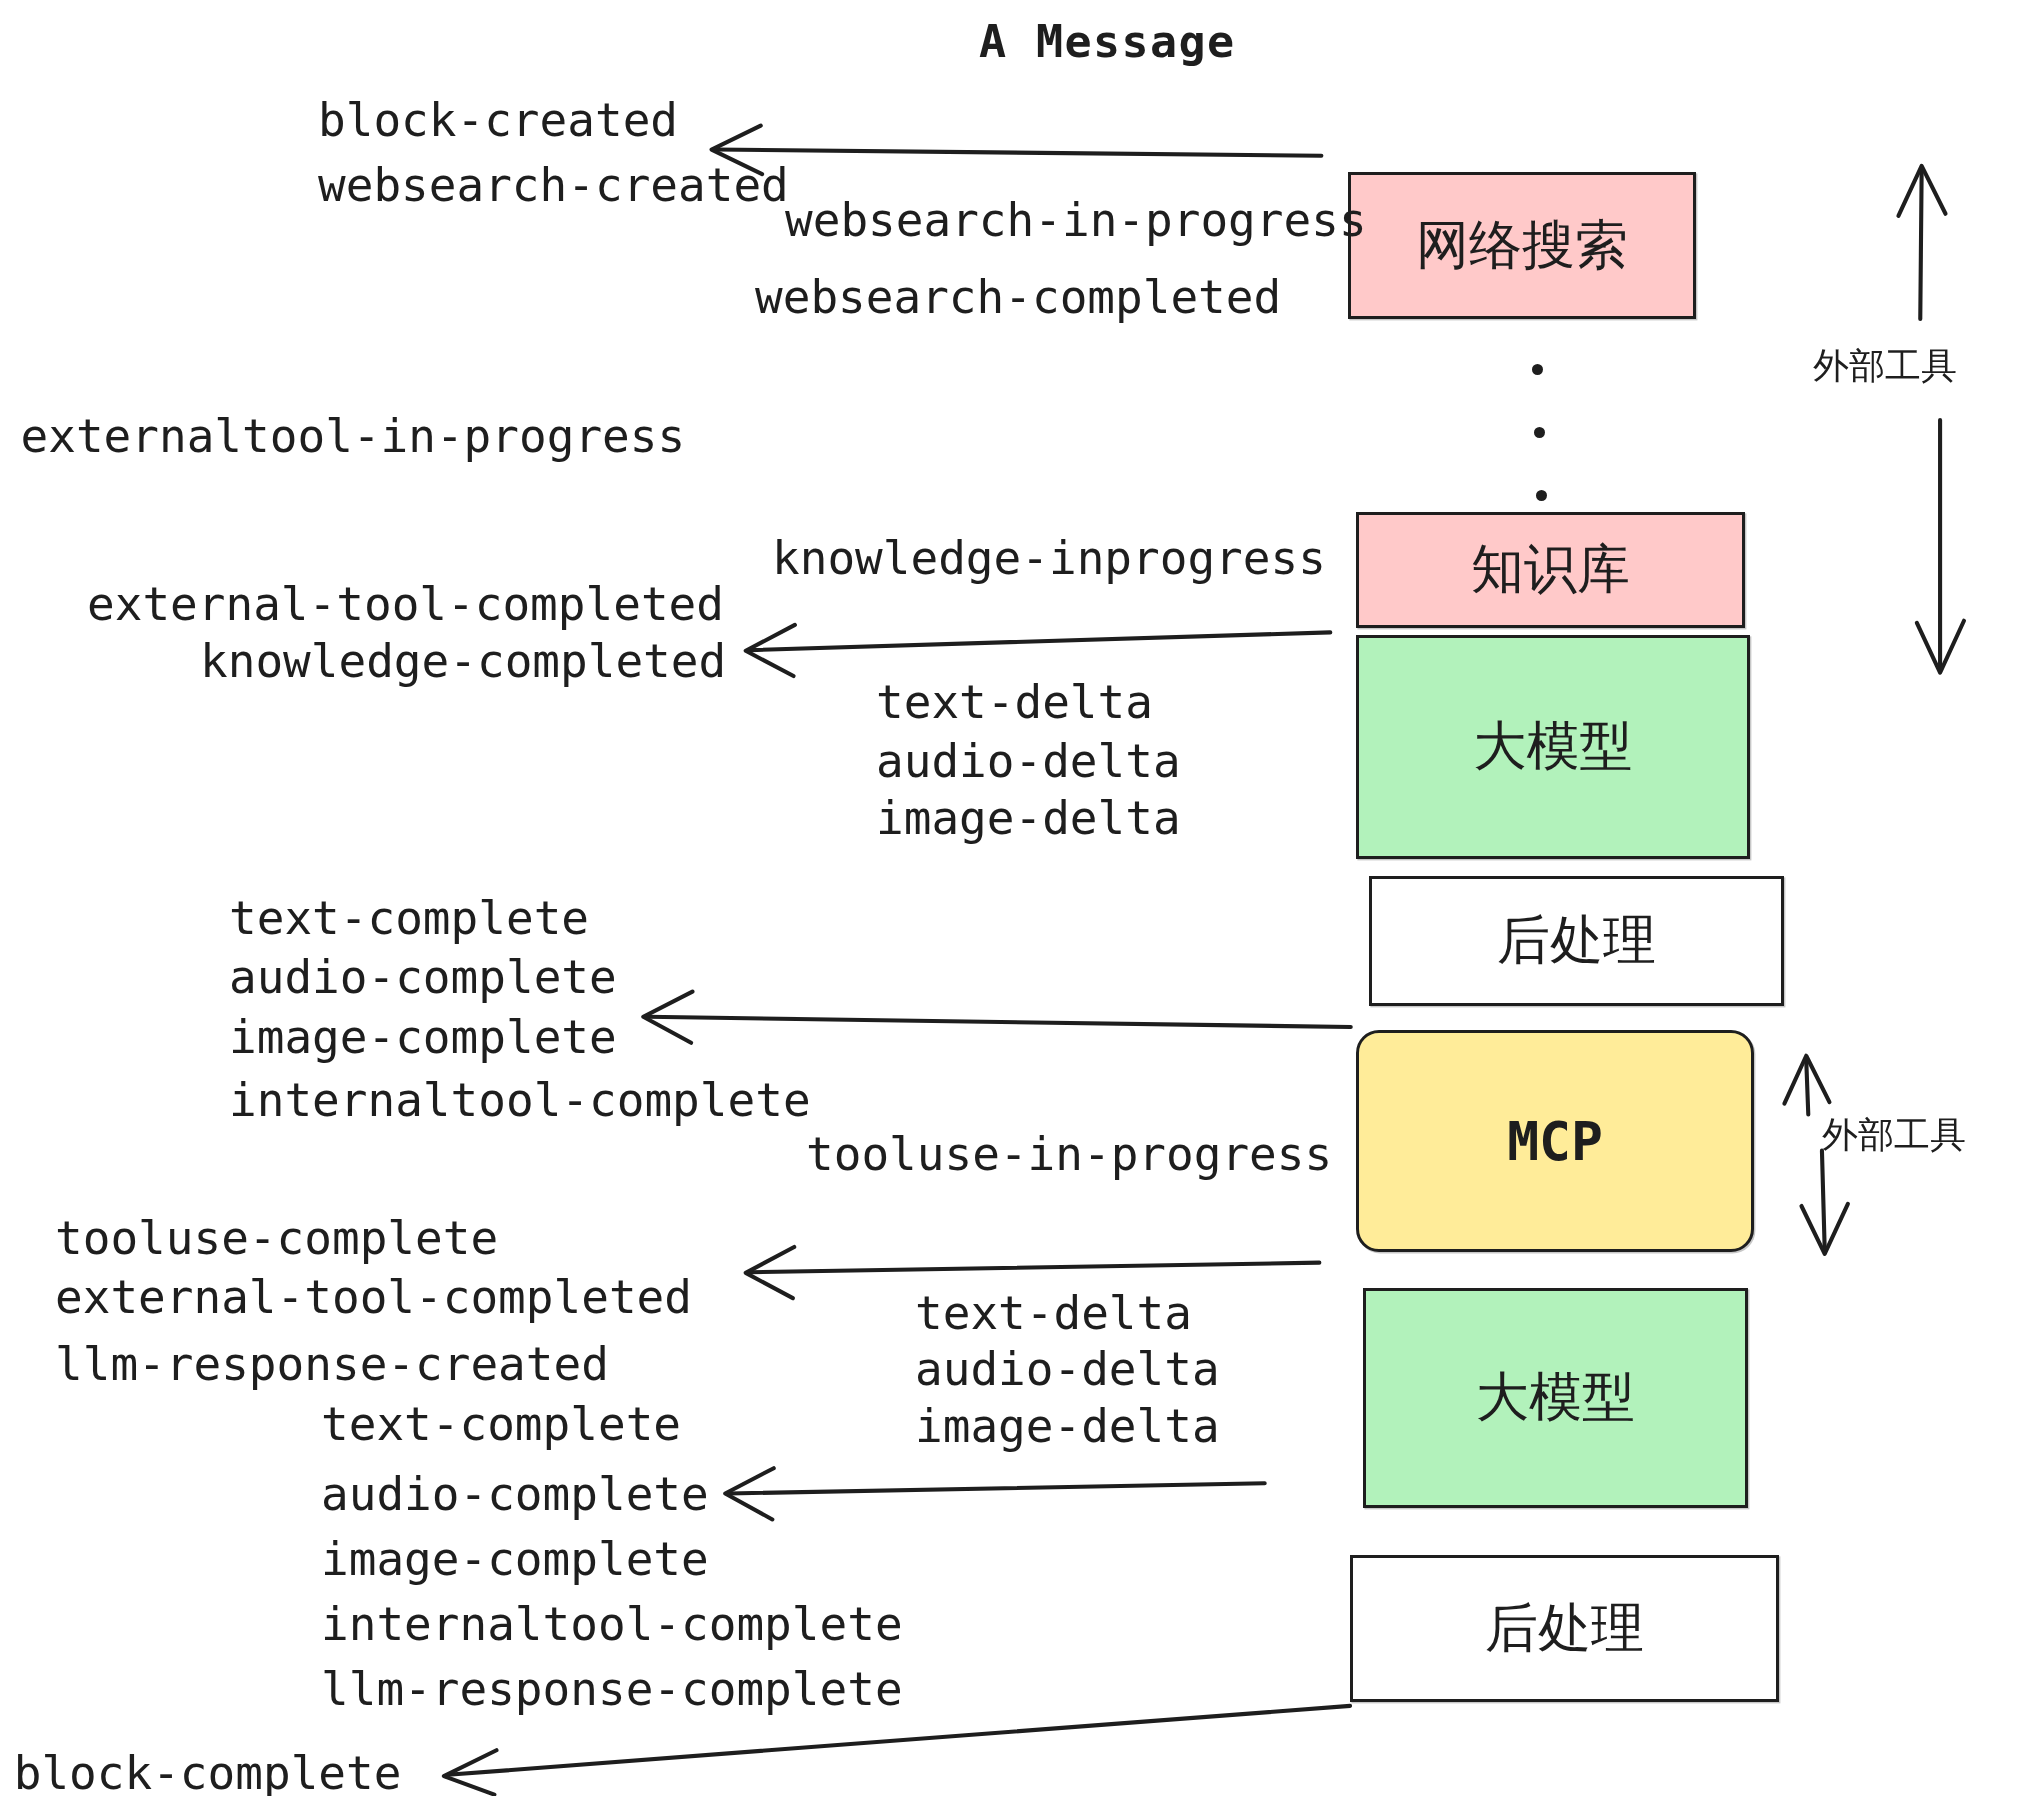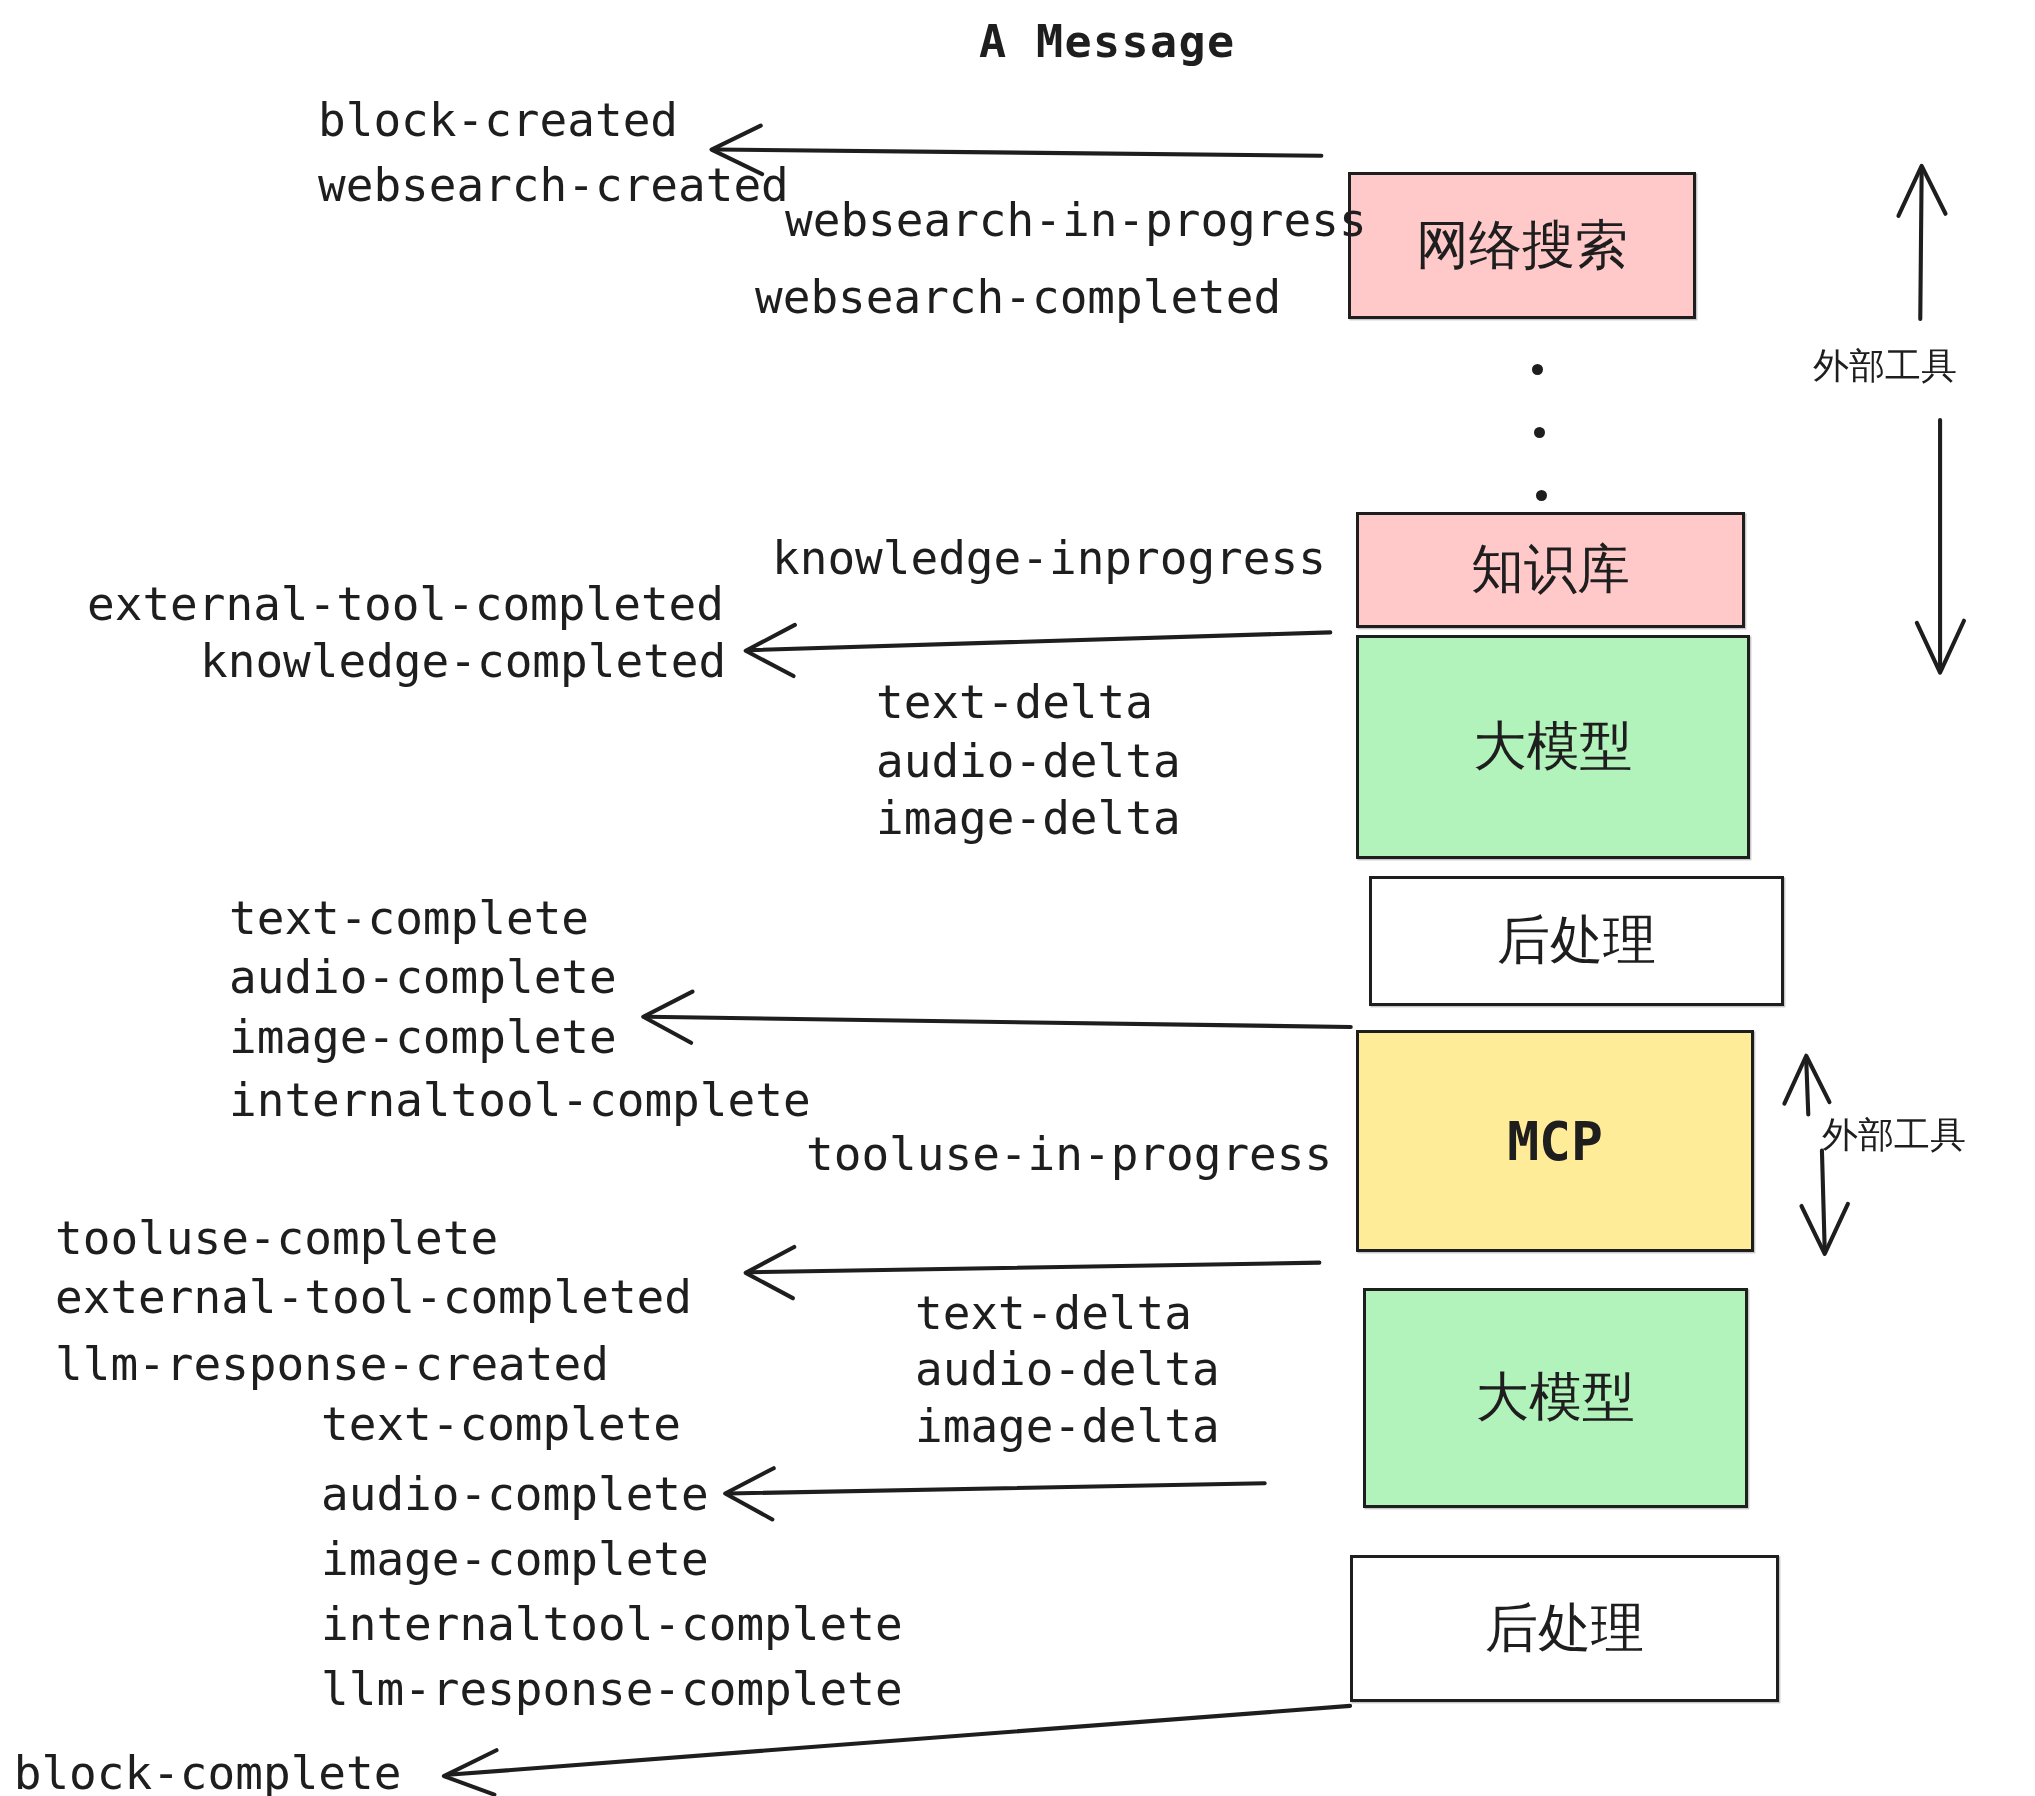--- a/index.html
+++ b/index.html
@@ -20,21 +20,21 @@
     color:var(--ink);
   }
   .box{
     position:absolute; border:3.4px solid var(--ink); box-sizing:border-box;
     display:flex; align-items:center; justify-content:center;
     font-family:"Liberation Sans", sans-serif; font-size:53px; color:var(--ink);
     box-shadow:1.4px 1.4px 0 rgba(30,30,30,.25);
   }
   .box-pink{background:var(--pink);}
   .box-green{background:var(--green);}
-  .box-yellow{background:var(--yellow);}
+  .box-yellow{background:var(--yellow);border-radius:23px;}
   .box-white{background:var(--paper);}
   .mono-label{font-family:"DejaVu Sans Mono", monospace; font-weight:bold;}
   .side-label{
     position:absolute; font-family:"Liberation Sans", sans-serif;
     font-size:36px; white-space:nowrap; color:var(--ink);
   }
   .dot{
     position:absolute; width:11px; height:11px; border-radius:50%;
     background:var(--ink);
   }
@@ -113,20 +113,21 @@
     <span>后处理</span>
   </div>
 
   <div class="side-label" style="left:1813px;top:342px;">外部工具</div>
   <div class="side-label" style="left:1822px;top:1111px;">外部工具</div>
 
   <div class="ev" style="left:318px;top:162px;">websearch-created</div>
   <div class="ev" style="left:318px;top:97px;">block-created</div>
   <div class="ev" style="left:785px;top:197px;">websearch-in-progress</div>
   <div class="ev" style="left:755px;top:274px;">websearch-completed</div>
+  <div class="ev" style="left:20.5px;top:413px;">externaltool-in-progress</div>
   <div class="ev" style="left:772px;top:535px;">knowledge-inprogress</div>
   <div class="ev" style="left:87px;top:581px;">external-tool-completed</div>
   <div class="ev" style="left:200px;top:638px;">knowledge-completed</div>
   <div class="ev" style="left:876px;top:679px;">text-delta</div>
   <div class="ev" style="left:876px;top:738px;">audio-delta</div>
   <div class="ev" style="left:876px;top:795px;">image-delta</div>
   <div class="ev" style="left:229px;top:895px;">text-complete</div>
   <div class="ev" style="left:229px;top:954px;">audio-complete</div>
   <div class="ev" style="left:229px;top:1014px;">image-complete</div>
   <div class="ev" style="left:229px;top:1077px;">internaltool-complete</div>

